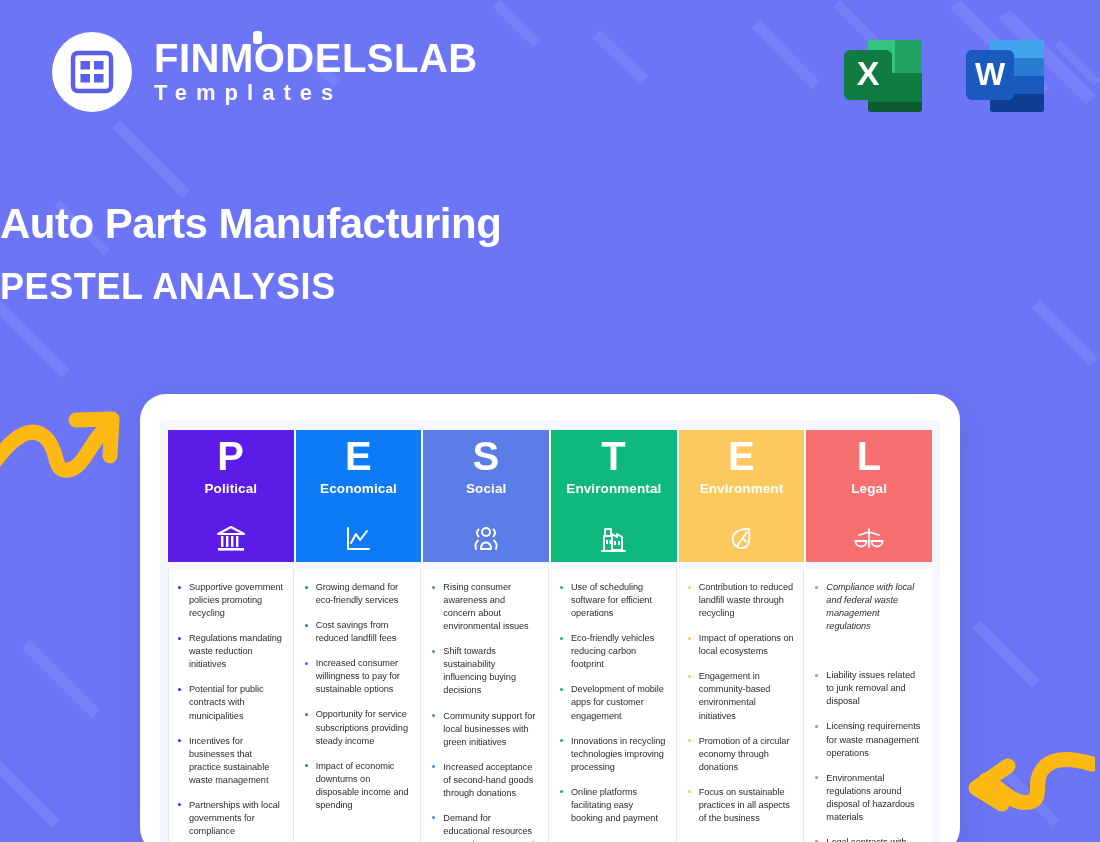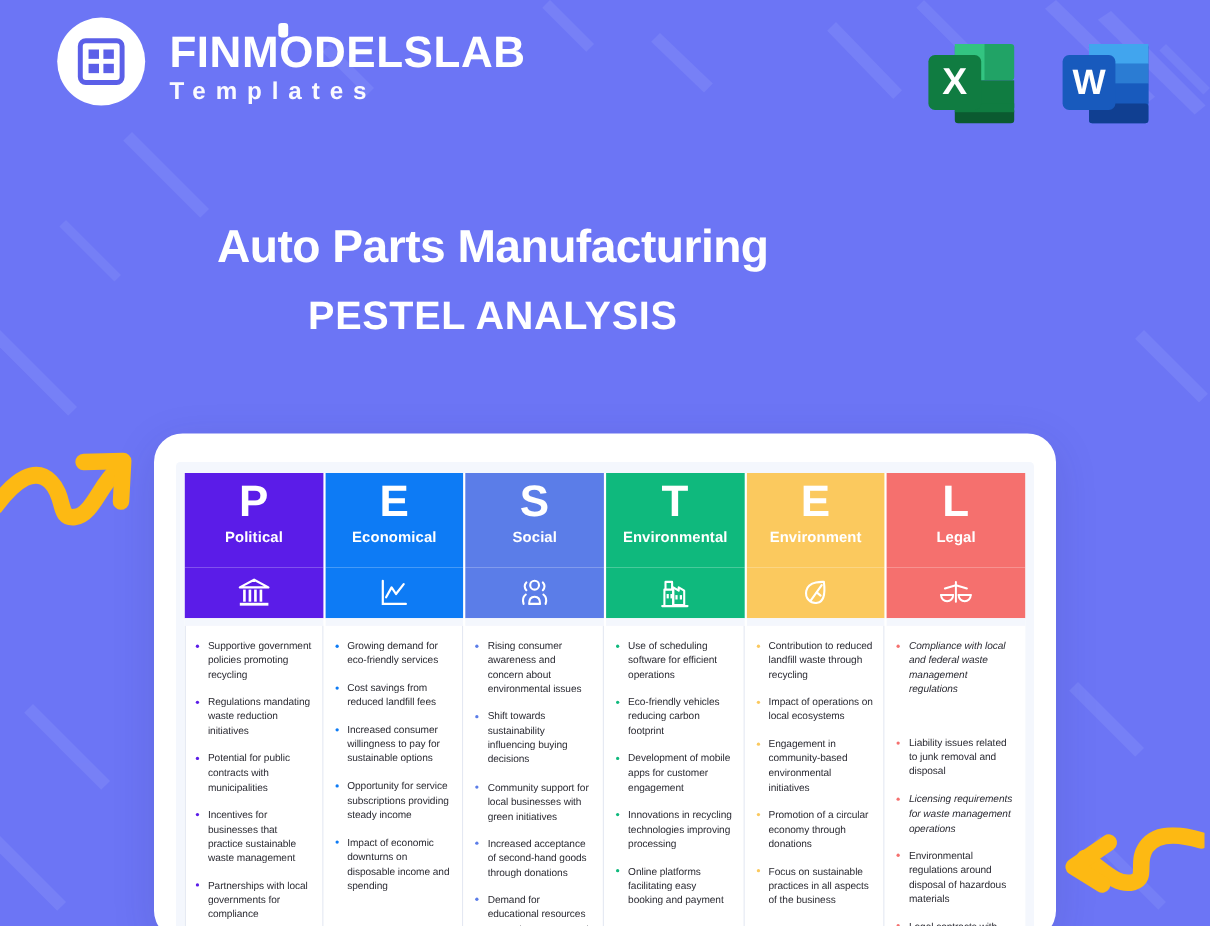--- a/index.html
+++ b/index.html
@@ -31,23 +31,23 @@
     position: absolute;
     top: 0; left: 0;
     width: 1100px;
     height: 150px;
     z-index: 3;
   }
 
   #brand {
     position: absolute;
     left: 52px;
-    top: 16px;
-    display: flex;
-    align-items: flex-end;
+    top: 32px;
+    display: flex;
+    align-items: center;
     gap: 22px;
   }
 
   #brand-mark {
     width: 80px;
     height: 80px;
     border-radius: 50%;
     background: #ffffff;
     display: flex;
     align-items: center;
@@ -105,21 +105,21 @@
     width: 94px;
     height: 94px;
   }
 
   
   #title-block {
     position: absolute;
     top: 198px;
     left: 0;
     width: 896px;
-    text-align: center;
+    text-align: left;
     z-index: 3;
   }
 
   #page-title {
     color: #ffffff;
     font-size: 42px;
     font-weight: bold;
     letter-spacing: -0.5px;
     line-height: 1.25;
   }
@@ -499,21 +499,21 @@
             <path d="M17.5 16 C17.5 19.2, 20 21.5, 23 21.5 C26 21.5, 28.5 19.2, 28.5 16 Z" fill="none" stroke="#fff" stroke-width="1.8" stroke-linejoin="round"></path>
             <path d="M1.5 16 L12.5 16" stroke="#fff" stroke-width="1.8" stroke-linecap="round"></path>
             <path d="M17.5 16 L28.5 16" stroke="#fff" stroke-width="1.8" stroke-linecap="round"></path>
           </svg>
         </div>
         <div class="col-gap"></div>
         <div class="col-body">
           <ul class="bullet-list">
             <li class="bullet-item" style="color: rgb(43, 43, 51); font-style: italic; --bullet: #F5706E;">Compliance with local and federal waste management regulations<span style="position: absolute; left: 1px; top: 4.5px; width: 3px; height: 3px; border-radius: 50%; background: rgb(245, 112, 110);"></span></li>
             <li class="bullet-item" style="color: rgb(43, 43, 51); margin-top: 36px; --bullet: #F5706E;">Liability issues related to junk removal and disposal<span style="position: absolute; left: 1px; top: 4.5px; width: 3px; height: 3px; border-radius: 50%; background: rgb(245, 112, 110);"></span></li>
-            <li class="bullet-item" style="color: rgb(43, 43, 51); font-style: italic; --bullet: #F5706E;">Licensing requirements for waste management operations<span style="position: absolute; left: 1px; top: 4.5px; width: 3px; height: 3px; border-radius: 50%; background: rgb(245, 112, 110);"></span></li>
+            <li class="bullet-item" style="color: rgb(43, 43, 51); --bullet: #F5706E;">Licensing requirements for waste management operations<span style="position: absolute; left: 1px; top: 4.5px; width: 3px; height: 3px; border-radius: 50%; background: rgb(245, 112, 110);"></span></li>
             <li class="bullet-item" style="color: rgb(43, 43, 51); --bullet: #F5706E;">Environmental regulations around disposal of hazardous materials<span style="position: absolute; left: 1px; top: 4.5px; width: 3px; height: 3px; border-radius: 50%; background: rgb(245, 112, 110);"></span></li>
             <li class="bullet-item" style="color: rgb(43, 43, 51); --bullet: #F5706E;">Legal contracts with recycling centers and charities<span style="position: absolute; left: 1px; top: 4.5px; width: 3px; height: 3px; border-radius: 50%; background: rgb(245, 112, 110);"></span></li>
           </ul>
         </div>
       </div>
 
     </div>
   </div>
 </div>
 

